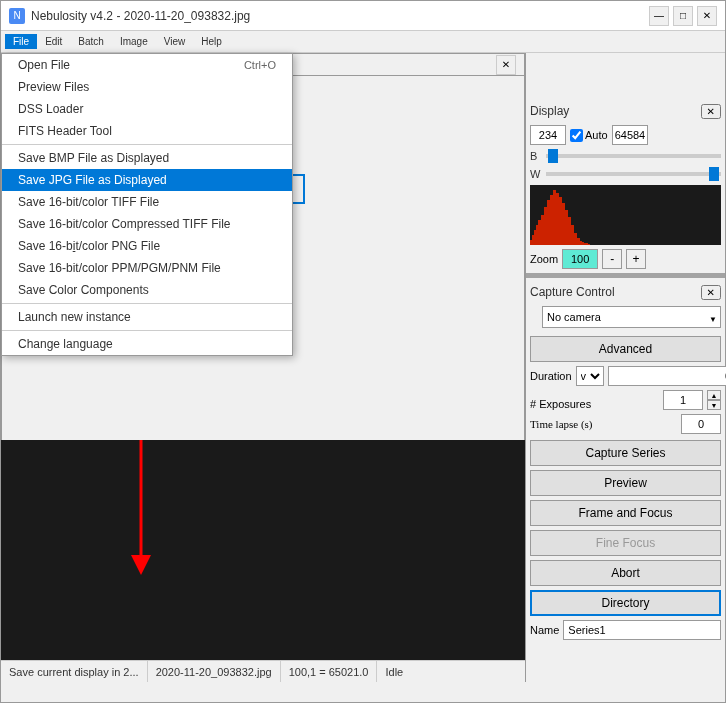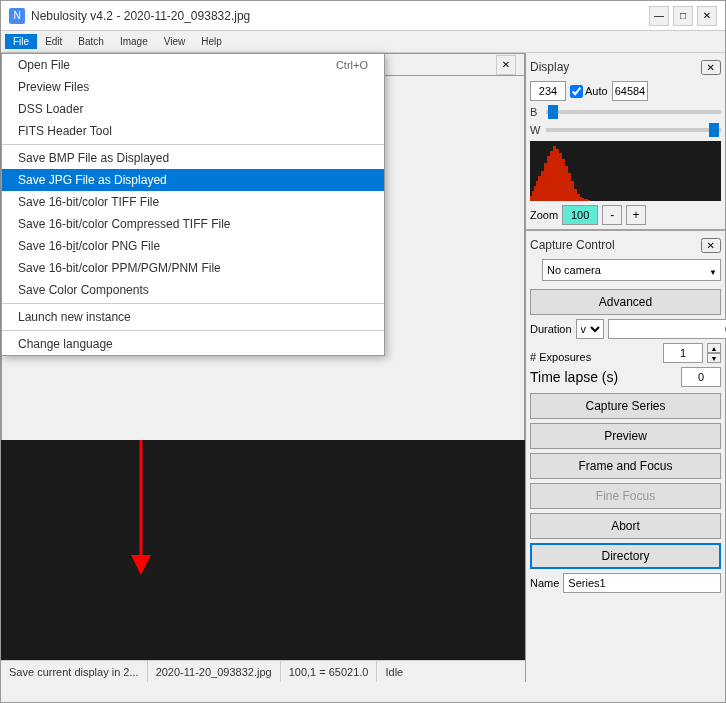--- a/index.html
+++ b/index.html
@@ -185,22 +185,23 @@
     .right-panels {
       width: 200px;
       display: flex;
       flex-direction: column;
       border-left: 1px solid #999;
     }
 
     
     .display-panel {
       background: #f0f0f0;
-      border-bottom: 2px solid #a3a3a3;
+      border-bottom: 5px solid #a3a3a3;
       padding: 4px;
+      margin-top: 44px;
     }
     .panel-title-bar {
       height: 20px;
       background: #f0f0f0;
       display: flex;
       align-items: center;
       justify-content: space-between;
       margin-bottom: 4px;
     }
     .panel-title {
@@ -399,21 +400,21 @@
       align-items: center;
       justify-content: center;
       line-height: 1;
     }
     .timelapse-row {
       display: flex;
       align-items: center;
       gap: 4px;
       margin-bottom: 6px;
     }
-    .timelapse-label { font-size: 14px; flex: 1; }
+    .timelapse-label { font-size: 11px; flex: 1; font-family: Liberation Serif, serif; }
     .timelapse-input {
       width: 40px;
       height: 20px;
       border: 1px solid #999;
       background: white;
       font-size: 11px;
       text-align: center;
     }
     .name-row {
       display: flex;
@@ -429,21 +430,21 @@
       background: white;
       font-size: 11px;
       padding: 0 4px;
     }
 
     
     .dropdown-menu {
       position: absolute;
       top: 52px;
       left: 0;
-      width: 384px;
+      width: 292px;
       background: white;
       border: 1px solid #999;
       box-shadow: 2px 2px 8px rgba(0,0,0,0.3);
       z-index: 100;
     }
     .dropdown-item {
       padding: 4px 16px;
       cursor: pointer;
       font-size: 12px;
       color: #333;

